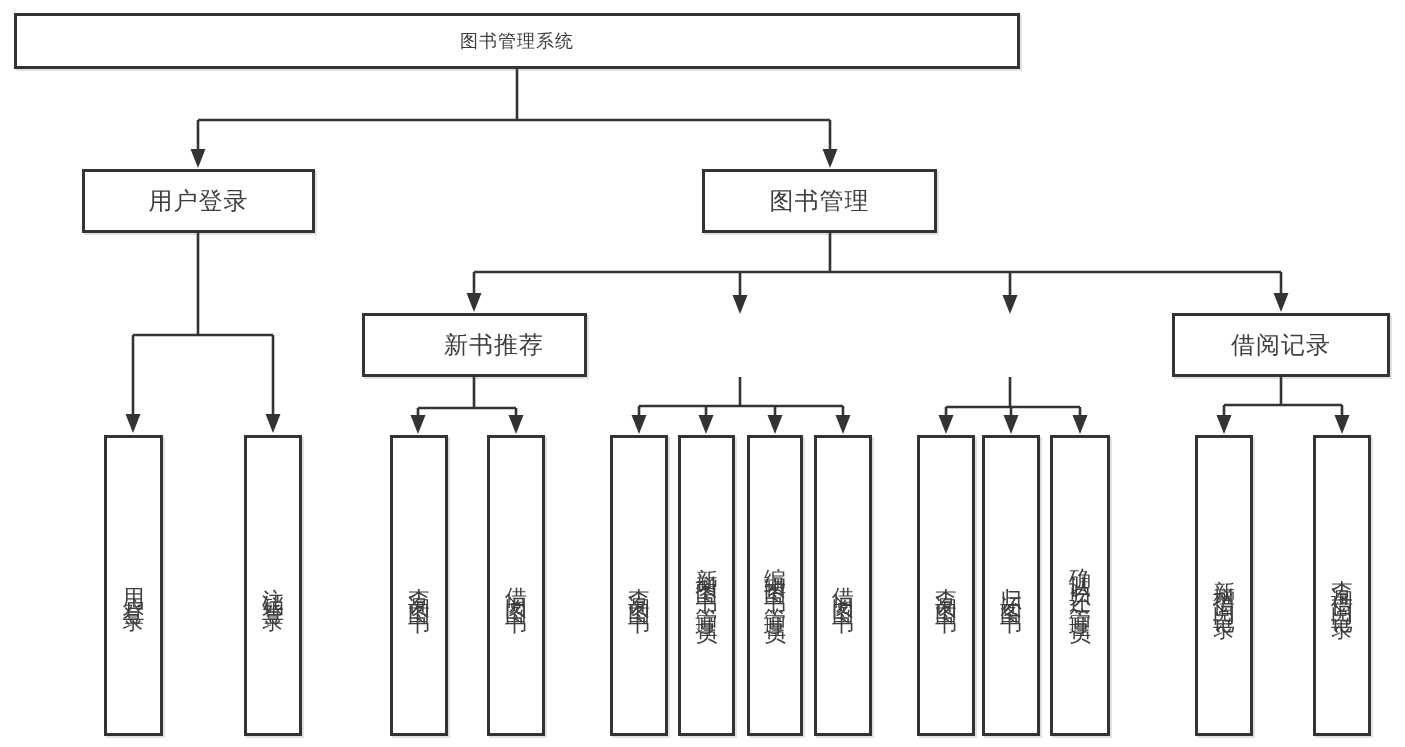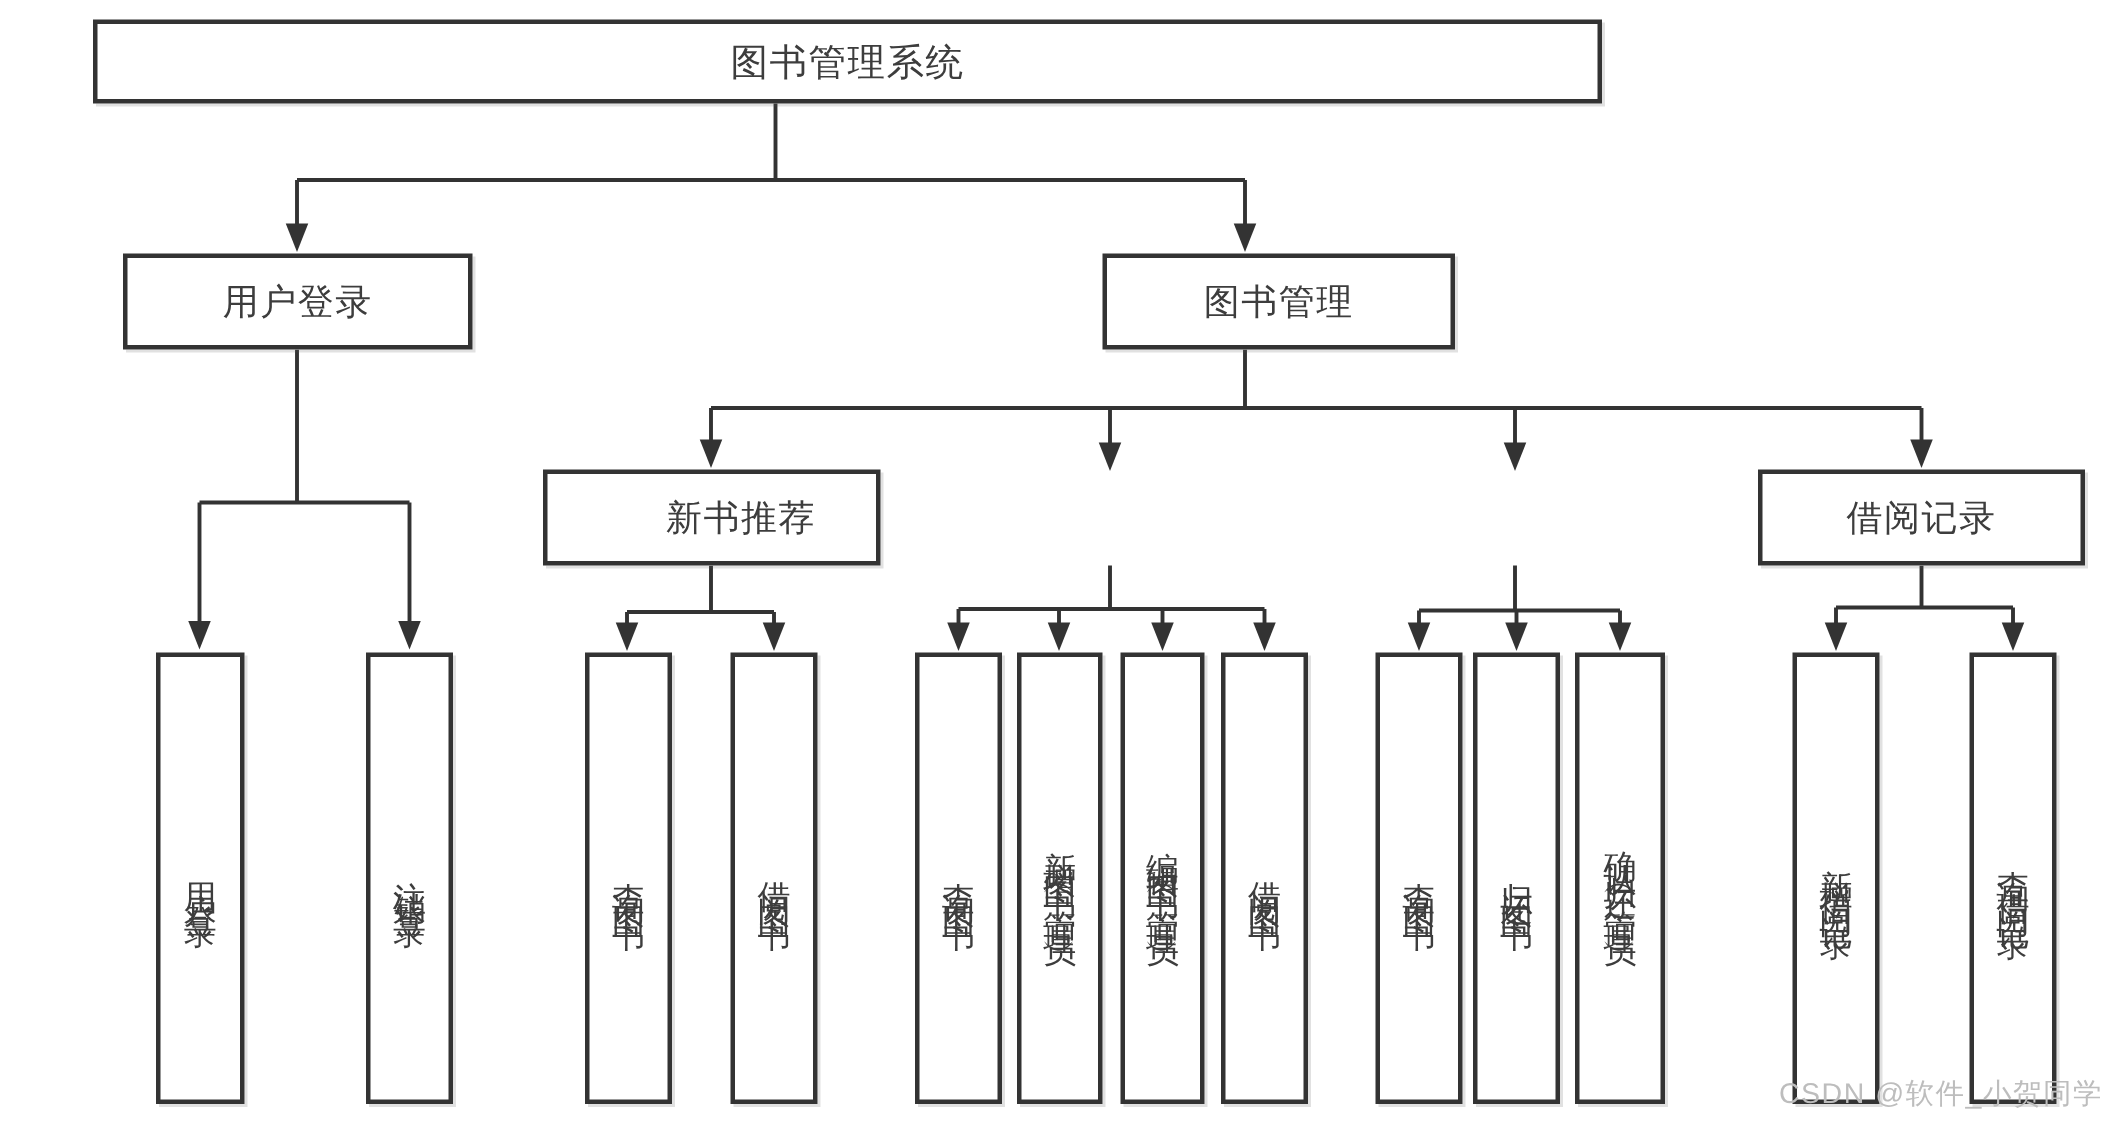--- a/index.html
+++ b/index.html
@@ -35,22 +35,21 @@
     justify-content: center;
     z-index: 2;
     box-shadow: 2px 2px 0 rgba(90,90,90,0.18);
   }
   .hnode {
     font-size: 24px;
     letter-spacing: 1px;
     white-space: nowrap;
   }
   .rootnode {
-    font-size: 25px;
-    margin-left: 48px;
+    font-size: 18px;
   }
   .vnode {
     writing-mode: vertical-rl;
     text-orientation: mixed;
     font-size: 22px;
     letter-spacing: 8px;
     line-height: 1;
   }
   #watermark {
     position: absolute;
@@ -119,21 +118,21 @@
       <polygon points="938.5,415 953.5,415 946,434" fill="#333333"></polygon>
       <polygon points="1003.5,415 1018.5,415 1011,434" fill="#333333"></polygon>
       <polygon points="1072.5,415 1087.5,415 1080,434" fill="#333333"></polygon>
       <polygon points="1216.5,415 1231.5,415 1224,434" fill="#333333"></polygon>
       <polygon points="1334.5,415 1349.5,415 1342,434" fill="#333333"></polygon>
     </svg>
 
   <div class="node hnode rootnode" style="left:14px; top:13px; width:1006px; height:56px;">图书管理系统</div>
 
   <div class="node hnode" style="left:82px; top:169px; width:233px; height:64px;">用户登录</div>
-  <div class="node hnode" style="left:735px; top:169px; width:235px; height:64px;">图书管理</div>
+  <div class="node hnode" style="left:702px; top:169px; width:235px; height:64px;">图书管理</div>
 
   <div class="node hnode" style="left:362px; top:313px; width:225px; height:64px;padding-left:39px;">新书推荐</div>
   <div class="node hnode" style="left:1172px; top:313px; width:218px; height:64px;">借阅记录</div>
 
   <div class="node vnode" style="left:104px; top:435px; width:59px; height:301px;">用户登录</div>
   <div class="node vnode" style="left:244px; top:435px; width:58px; height:301px;">注销登录</div>
 
   <div class="node vnode" style="left:390px; top:435px; width:58px; height:301px;">查询图书</div>
   <div class="node vnode" style="left:487px; top:435px; width:58px; height:301px;">借阅图书</div>
 
@@ -142,14 +141,13 @@
   <div class="node vnode" style="left:747px; top:435px; width:56px; height:301px;">编辑图书（管理员）</div>
   <div class="node vnode" style="left:814px; top:435px; width:58px; height:301px;">借阅图书</div>
 
   <div class="node vnode" style="left:917px; top:435px; width:58px; height:301px;">查询图书</div>
   <div class="node vnode" style="left:982px; top:435px; width:58px; height:301px;">归还图书</div>
   <div class="node vnode" style="left:1050px; top:435px; width:60px; height:301px;">确认归还（管理员）</div>
 
   <div class="node vnode" style="left:1195px; top:435px; width:58px; height:301px;">新增借阅记录</div>
   <div class="node vnode" style="left:1313px; top:435px; width:58px; height:301px;">查询借阅记录</div>
 
-  <div id="watermark" style="color: rgb(189, 189, 189);">CSDN @软件_小贺同学</div>
 </div>
 
 </body></html>

